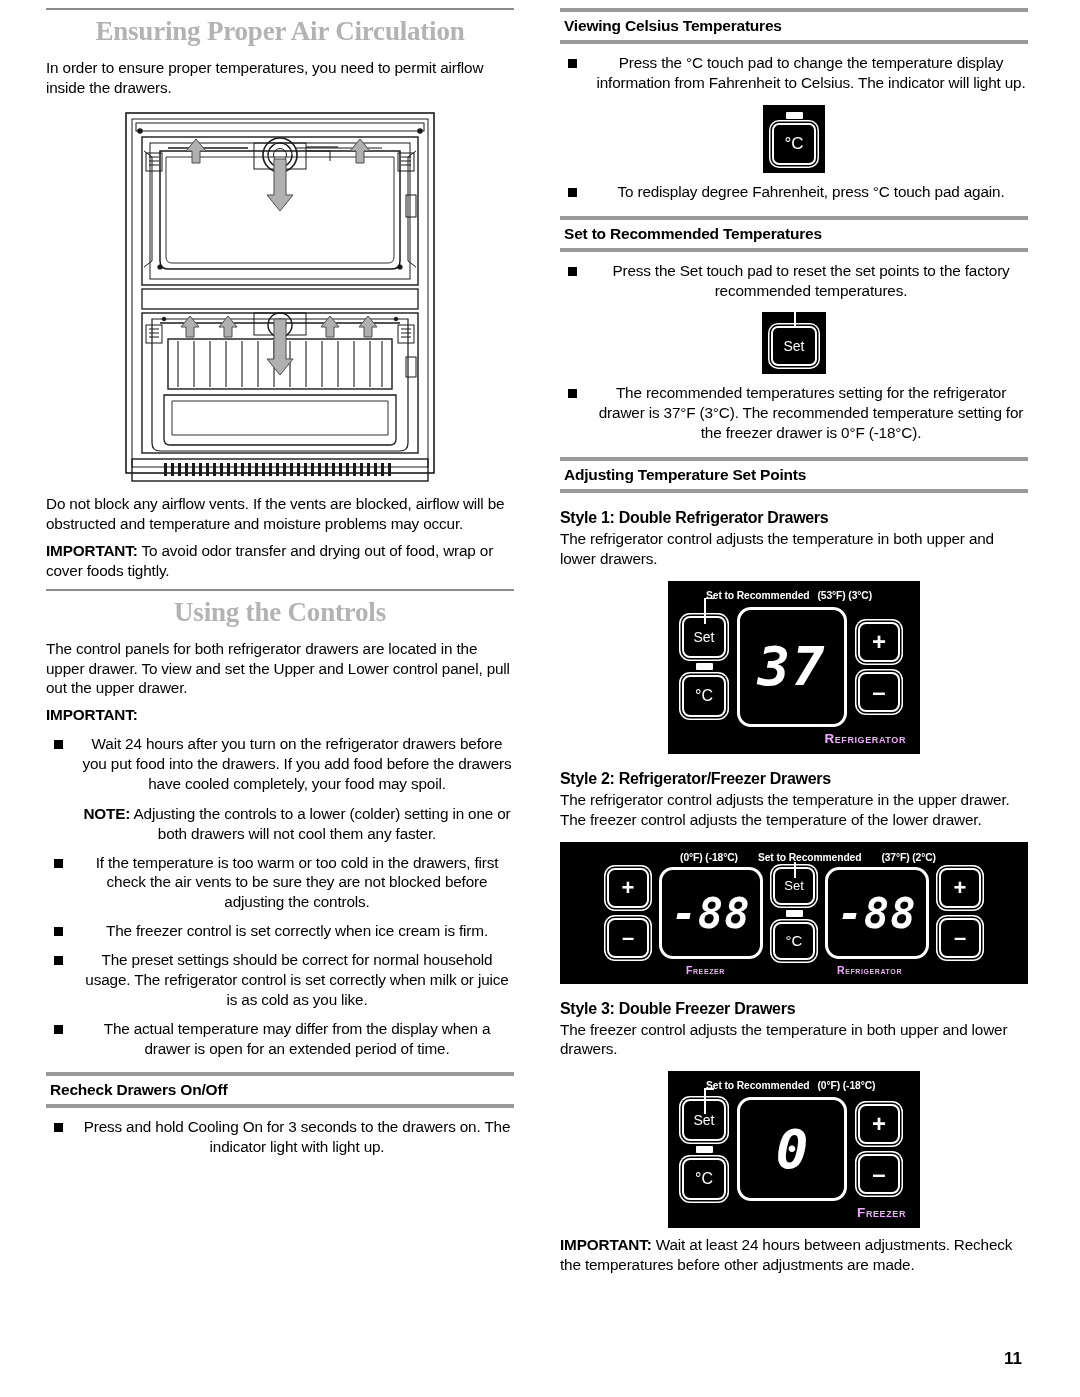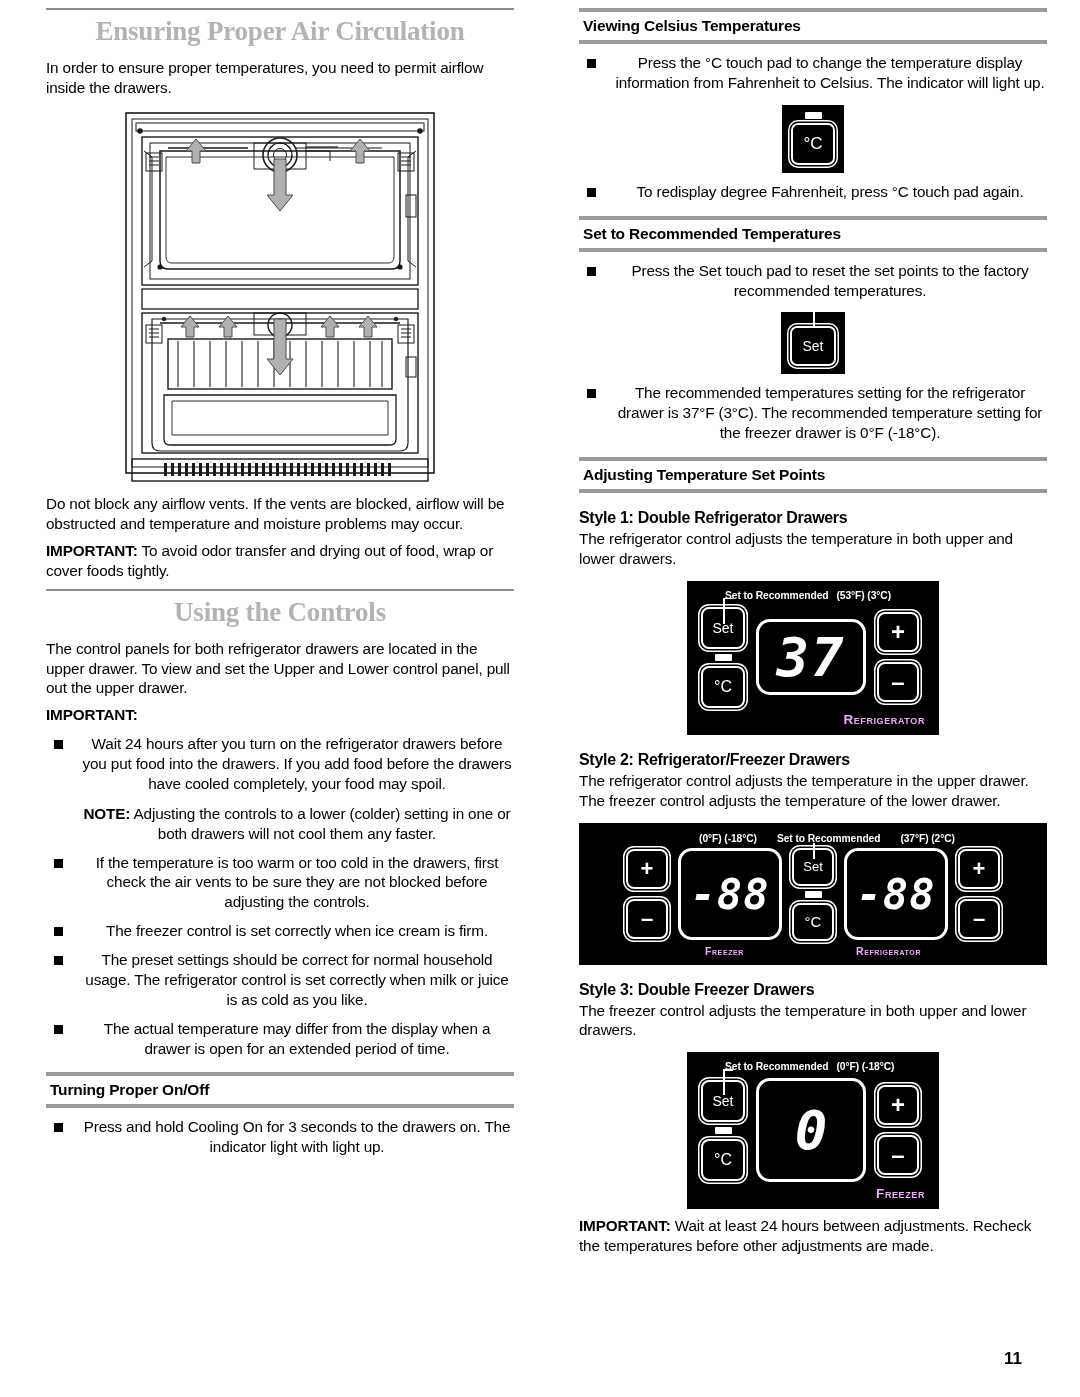--- a/index.html
+++ b/index.html
@@ -7,21 +7,21 @@
     width: 1080px; height: 1397px;
     background: #ffffff;
     font-family: "Liberation Sans", sans-serif;
     color: #000;
     overflow: hidden;
   }
   .page { position: relative; width: 1080px; height: 1397px; padding: 0; }
 
   .col { position: absolute; top: 0; width: 468px; }
   .col-left  { left: 46px; }
-  .col-right { left: 579px; }
+  .col-right { left: 560px; }
 
   
   .major-rule { border-top: 2px solid #8c8c8c; margin-top: 8px; }
   .major-title {
     font-family: "Liberation Serif", serif;
     font-size: 27px;
     font-weight: 700;
     color: #b3b3b3;
     text-align: center;
     letter-spacing: -0.2px;
@@ -297,21 +297,21 @@
         <span class="note"><span class="bold">NOTE:</span><span> Adjusting the controls to a lower (colder) setting in one or both drawers will not cool them any faster.</span></span>
       </li>
       <li><span>If the temperature is too warm or too cold in the drawers, first check the air vents to be sure they are not blocked before adjusting the controls.</span></li>
       <li><span>The freezer control is set correctly when ice cream is firm.</span></li>
       <li><span>The preset settings should be correct for normal household usage. The refrigerator control is set correctly when milk or juice is as cold as you like.</span></li>
       <li><span>The actual temperature may differ from the display when a drawer is open for an extended period of time.</span></li>
     </ul>
 
     <div class="minor-head">
       <div class="rule"></div>
-      <div class="lbl">Turning Proper On/Off</div>
+      <div class="lbl">Recheck Drawers On/Off</div>
       <div class="rule"></div>
     </div>
 
     <ul class="bl">
       <li><span>Press and hold Cooling On for 3 seconds to the drawers on. The indicator light with light up.</span></li>
     </ul>
 
 
   </div>
 
@@ -385,21 +385,21 @@
           <div style="display:flex;flex-direction:column;gap:4px;align-items:center;">
             <div class="key sq" style="font-size:14px;">
               <span>Set</span>
             </div>
             <div class="led" style="margin:1px auto 1px;"></div>
             <div class="key sq" style="font-size:16px;">
               <span>°C</span>
             </div>
           </div>
 
-          <div class="screen" style="width:110px;height:76px;">
+          <div class="screen" style="width:110px;height:120px;">
             <span class="seg" style="font-family:'DejaVu Sans Mono',monospace;font-size:54px;font-weight:700;color:#fff;font-style:italic;letter-spacing:2px;">37</span>
           </div>
 
           <div style="display:flex;flex-direction:column;gap:10px;align-items:center;">
             <div class="key pm" style="font-size:24px;font-weight:700;line-height:0;">
               <span>+</span>
             </div>
             <div class="key pm" style="font-size:24px;font-weight:700;line-height:0;">
               <span>–</span>
             </div>

